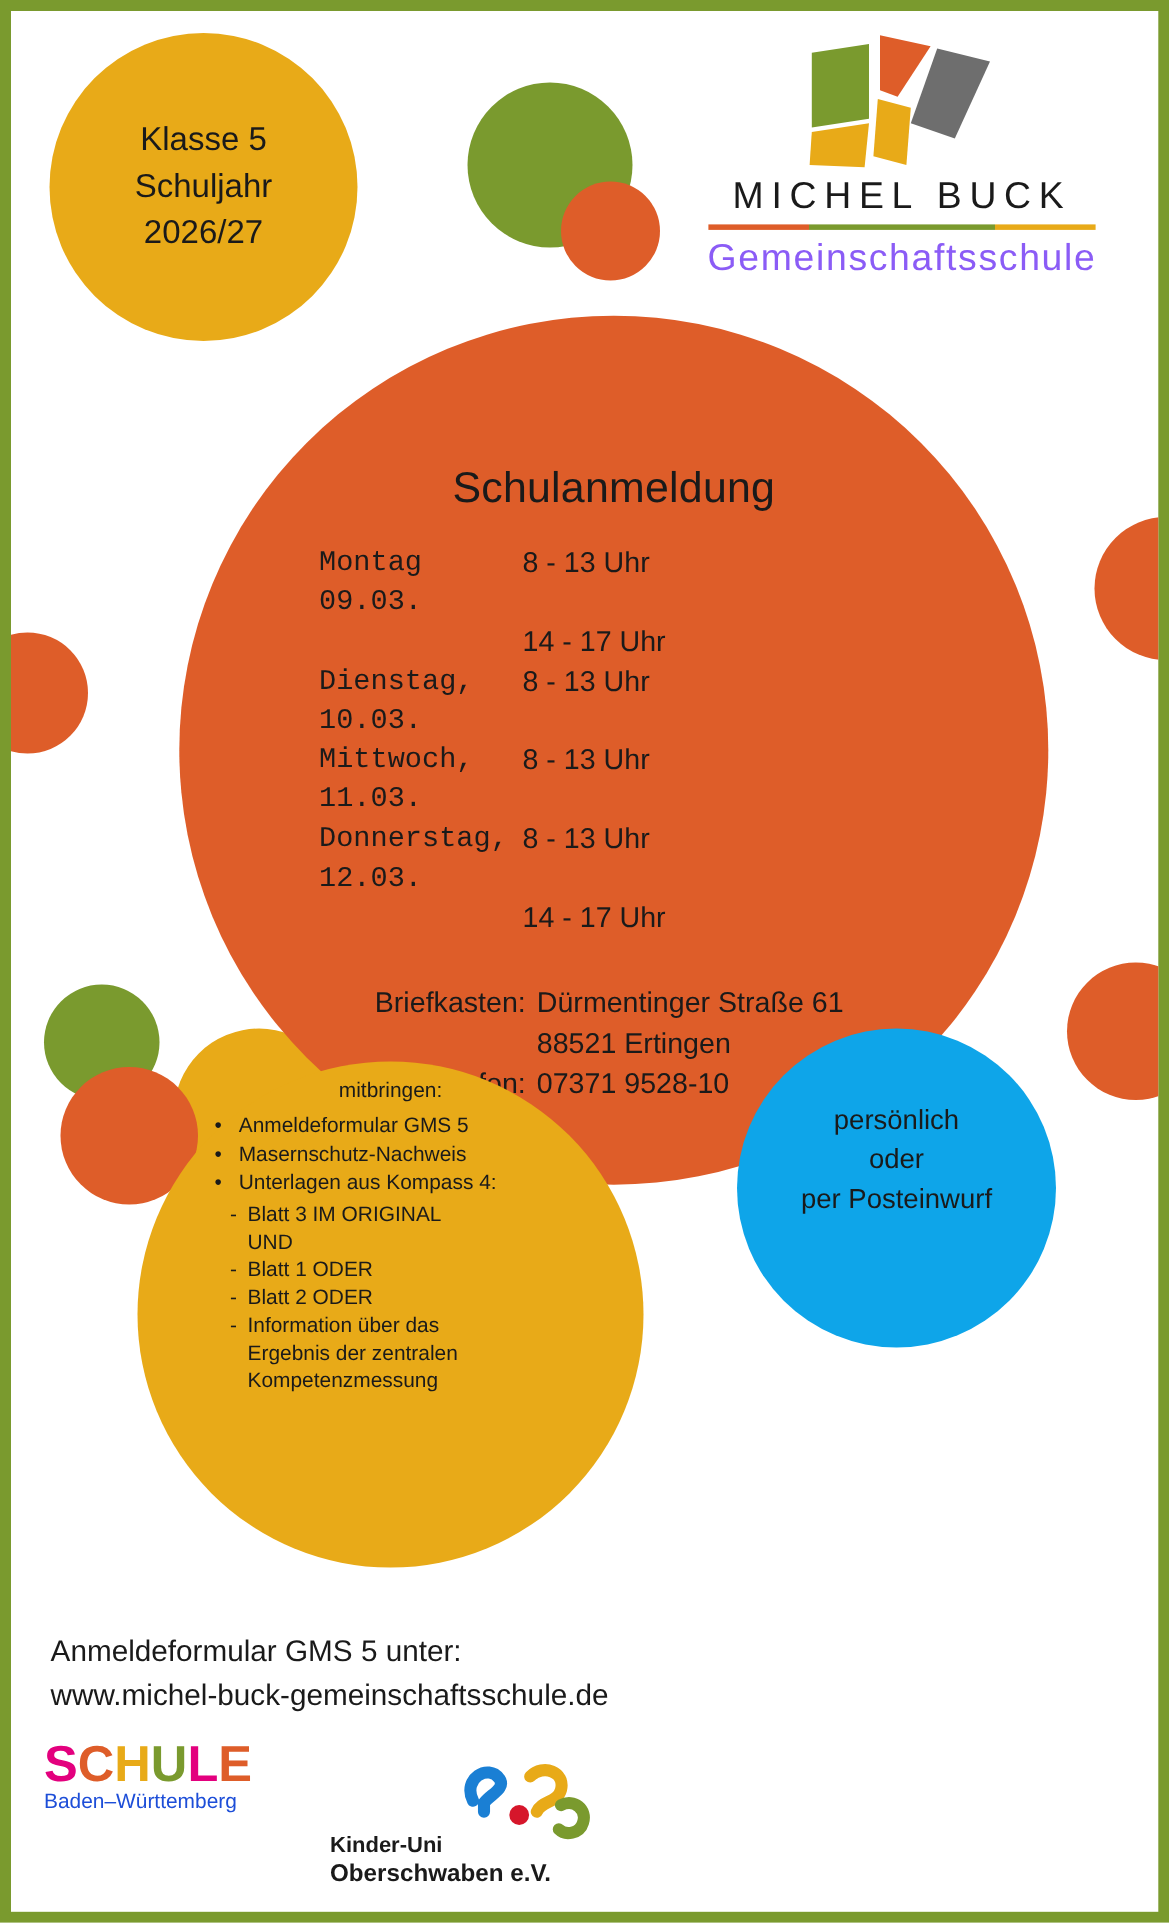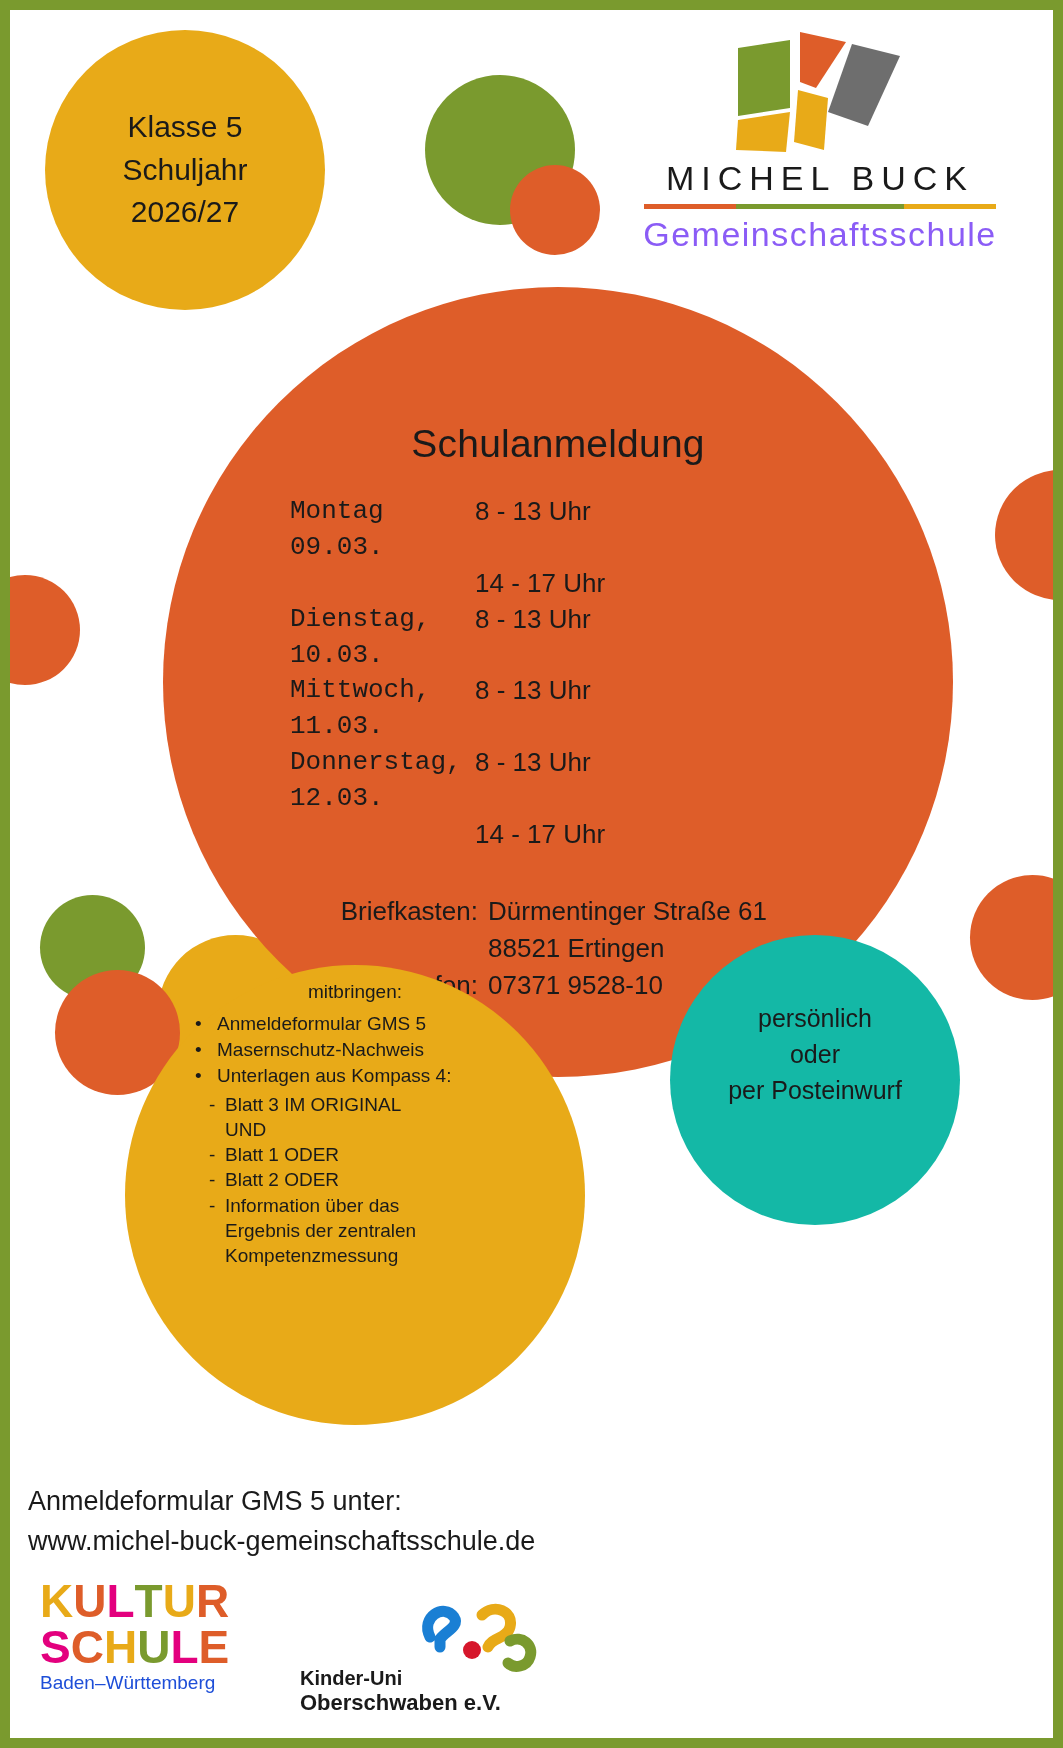--- a/index.html
+++ b/index.html
@@ -93,21 +93,21 @@
     width: 325px;
     text-align: right;
     box-sizing: border-box;
     padding-right: 10px;
   }
   .contact-row .val { text-align: left; }
 
   
   .c-green-r {
     left: 660px; top: 925px; width: 290px; height: 290px;
-    background: #14b8a6;
+    background: #0ea5e9;
     display: flex; align-items: center; justify-content: center;
   }
   .c-green-r .txt {
     text-align: center;
     color: #1a1a1a;
     font-size: 25px;
     line-height: 1.45;
     margin-top: -52px;
   }
 
@@ -188,21 +188,21 @@
   .logo-sub {
     text-align: center;
     font-size: 34px;
     letter-spacing: 1.5px;
     color: #8b5cf6;
   }
 
   
   .bottom-text {
     position: absolute;
-    left: 18px; top: 1472px;
+    left: 36px; top: 1472px;
     font-size: 27px;
     line-height: 1.48;
     color: #1a1a1a;
   }
 
   
   .kultur {
     position: absolute;
     left: 30px; top: 1570px;
     width: 250px;
@@ -338,23 +338,20 @@
       <li class="cont">Kompetenzmessung</li>
     </ul>
   </div>
 
   <div class="bottom-text">
     <div>Anmeldeformular GMS 5 unter:</div>
     <div>www.michel-buck-gemeinschaftsschule.de</div>
   </div>
 
   <div class="kultur">
-    <div class="kultur-l1">
-      <span style="color:#e8aa18;">K</span><span style="color:#de5d29;">U</span><span style="color:#e3007e;">L</span><span style="color:#7a9a2e;">T</span><span style="color:#e8aa18;">U</span><span style="color:#de5d29;">R</span>
-    </div>
     <div class="kultur-l2">
       <span style="color:#e3007e;">S</span><span style="color:#de5d29;">C</span><span style="color:#e8aa18;">H</span><span style="color:#7a9a2e;">U</span><span style="color:#e3007e;">L</span><span style="color:#de5d29;">E</span>
     </div>
     <div class="kultur-l3">Baden–Württemberg</div>
   </div>
 
   <div class="kinderuni">
     <div class="ku-mark">
       <svg viewBox="0 0 150 78" width="150" height="78" aria-hidden="true">
         <path d="M20 42 C10 22, 34 8, 44 22 C50 31, 36 36, 30 44 L30 52" stroke="#1a7fd4" stroke-width="11" fill="none" stroke-linecap="round"></path>

